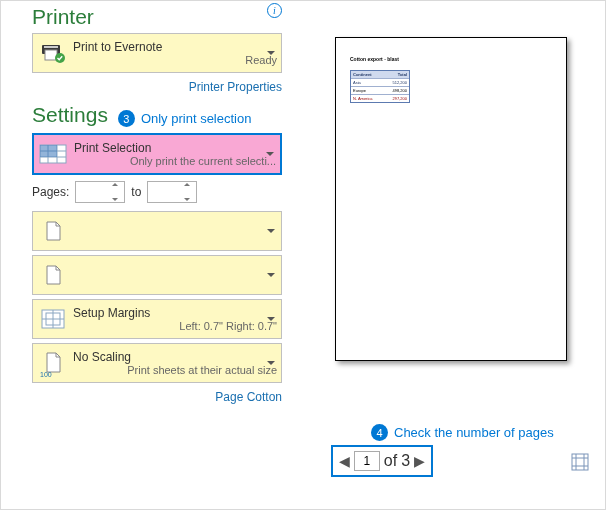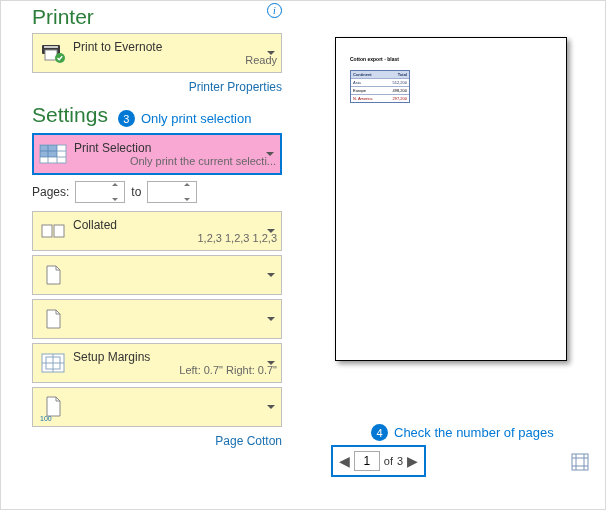--- a/index.html
+++ b/index.html
@@ -48,21 +48,21 @@
   .preview-page .mini-table .row.header { background: #d0daee; font-weight: bold; color: #223866; }
   .preview-page .mini-table .r2 .cell { color: #223866; }
   .preview-page .mini-table .r3 .cell { color: #000; }
   .preview-page .mini-table .r4 .cell { color: #990000; }
   .preview-page .mini-table .right-cell { text-align: right; }
 
   .page-count-annot { position: absolute; left: 70px; top: 423px; }
   .page-nav-box { position: absolute; left: 30px; top: 444px; border: 2px solid #0078d4; padding: 4px 6px; display: flex; align-items: center; gap: 4px; }
   .page-nav-arrow { font-size: 14px; color: #555; }
   .page-input { width: 26px; height: 20px; border: 1px solid #aaa; text-align: center; font-size: 12px; }
-  .page-of { font-size: 11px; color: #333; }
+  .page-of { font-size: 16px; color: #333; }
 
   .margins-icon-btn { position: absolute; right: 12px; bottom: 40px; }
 
   
   svg { display: block; }
 </style>
 </head>
 <body>
 
 <div class="left">
@@ -128,33 +128,20 @@
     </div>
     <span>to</span>
     <div class="spinner">
       <div class="arrows">
           <span class="up"></span>
           <span class="down"></span>
         </div>
     </div>
   </div>
 
-  <div class="dropdown">
-    <div class="dd-icon">
-      <svg width="28" height="22" viewBox="0 0 28 22">
-        <rect x="3" y="5" width="10" height="12" fill="#fff" stroke="#888"></rect>
-        <rect x="15" y="5" width="10" height="12" fill="#fff" stroke="#888"></rect>
-      </svg>
-    </div>
-    <div class="dd-body">
-      <div class="dd-title">Collated</div>
-      <div class="dd-sub">1,2,3    1,2,3    1,2,3</div>
-    </div>
-    <div class="dd-caret"></div>
-  </div>
 
   <div class="dropdown">
     <div class="dd-icon">
       <svg width="24" height="24" viewBox="0 0 24 24">
         <path d="M6 3 h9 l4 4 v14 h-13 z" fill="#fff" stroke="#888"></path>
         <path d="M15 3 v4 h4" fill="none" stroke="#888"></path>
       </svg>
     </div>
     <div class="dd-caret"></div>
   </div>
@@ -185,20 +172,24 @@
     <div class="dd-caret"></div>
   </div>
 
   <div class="dropdown">
     <div class="dd-icon" style="position:relative;">
       <svg width="24" height="24" viewBox="0 0 24 24">
         <path d="M6 2 h9 l4 4 v15 h-13 z" fill="#fff" stroke="#888"></path>
         <path d="M15 2 v4 h4" fill="none" stroke="#888"></path>
       </svg>
       <span style="position:absolute;left:3px;bottom:0;font-size:7px;color:#1a6fb0;">100</span>
+    </div>
+    <div class="dd-body">
+      <div class="dd-title">No Scaling</div>
+      <div class="dd-sub">Print sheets at their actual size</div>
     </div>
     <div class="dd-caret"></div>
   </div>
 
   <div class="link-row">
     <a class="link">Page Cotton</a>
   </div>
 </div>
 
 <div class="right">

